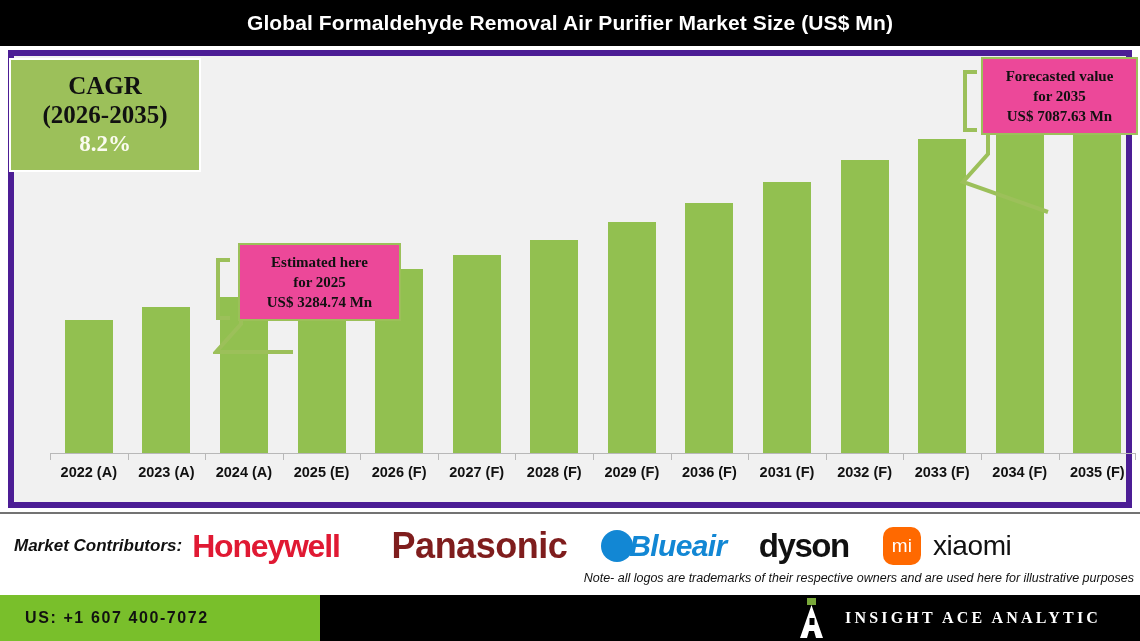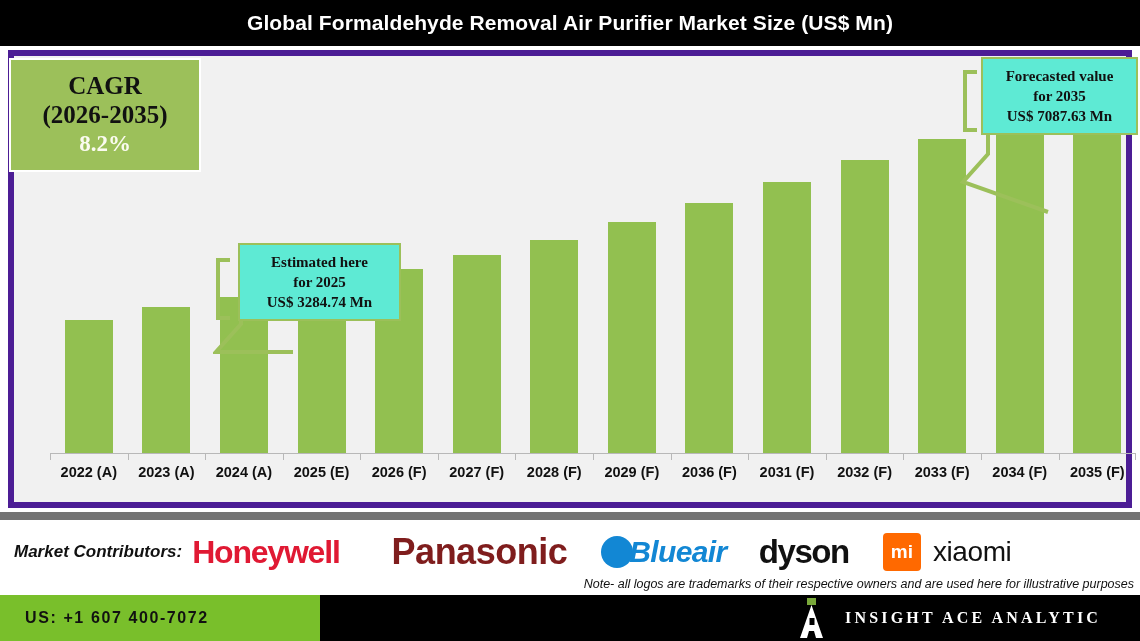--- a/index.html
+++ b/index.html
@@ -117,21 +117,21 @@
     line-height: 30px;
   }
   .cagr-line3 {
     font-size: 23px; font-weight: bold; color: #fbfbf0;
     line-height: 28px;
   }
 
   
   .callout {
     position: absolute;
-    background: #5eead4;
+    background: #ec4899;
     border: 2px solid #9cc05a;
     font-family: "Liberation Serif", serif;
     text-align: center;
     z-index: 6;
     display: flex; flex-direction: column;
     align-items: center; justify-content: center;
   }
   .callout div {
     font-size: 15px; font-weight: bold; color: #111111;
     line-height: 20px; white-space: nowrap;
@@ -151,21 +151,21 @@
     position: absolute; height: 4px; background: #9cc05a;
   }
 
   .leader { position: absolute; z-index: 5; }
 
   
   .logos-strip {
     position: absolute; left: 0; top: 512px;
     width: 1140px; height: 83px;
     background: #ffffff;
-    border-top: 8px solid #737373;
+    border-top: 2px solid #737373;
   }
   .logo-row {
     position: absolute; left: 0; top: 6px;
     width: 1140px; height: 52px;
     display: flex; align-items: center;
   }
   .contrib-label {
     margin-left: 14px;
     font-size: 17px; font-weight: bold; font-style: italic;
     color: #111111;
@@ -203,24 +203,24 @@
     font-size: 33px; font-weight: bold; color: #111111;
     font-family: "Liberation Sans", sans-serif;
     letter-spacing: -1.4px;
   }
   .logo-xiaomi {
     margin-left: 34px;
     display: flex; align-items: center;
   }
   .xiaomi-mark {
     width: 38px; height: 38px; background: #ff6900;
-    color: #ffffff; font-size: 19px; font-weight: bold;
+    color: #ffffff; font-size: 19px; font-weight: normal;
     display: flex; align-items: center; justify-content: center;
     font-family: "Liberation Sans", sans-serif;
-    border-radius: 4px;
+    border-radius: 10px;
   }
   .xiaomi-text {
     margin-left: 12px;
     font-size: 28px; color: #111111;
     font-family: "Liberation Sans", sans-serif;
     letter-spacing: -0.4px;
   }
   .logo-note {
     position: absolute; right: 6px; top: 57px;
     font-size: 12.5px; font-style: italic; color: #111111;

